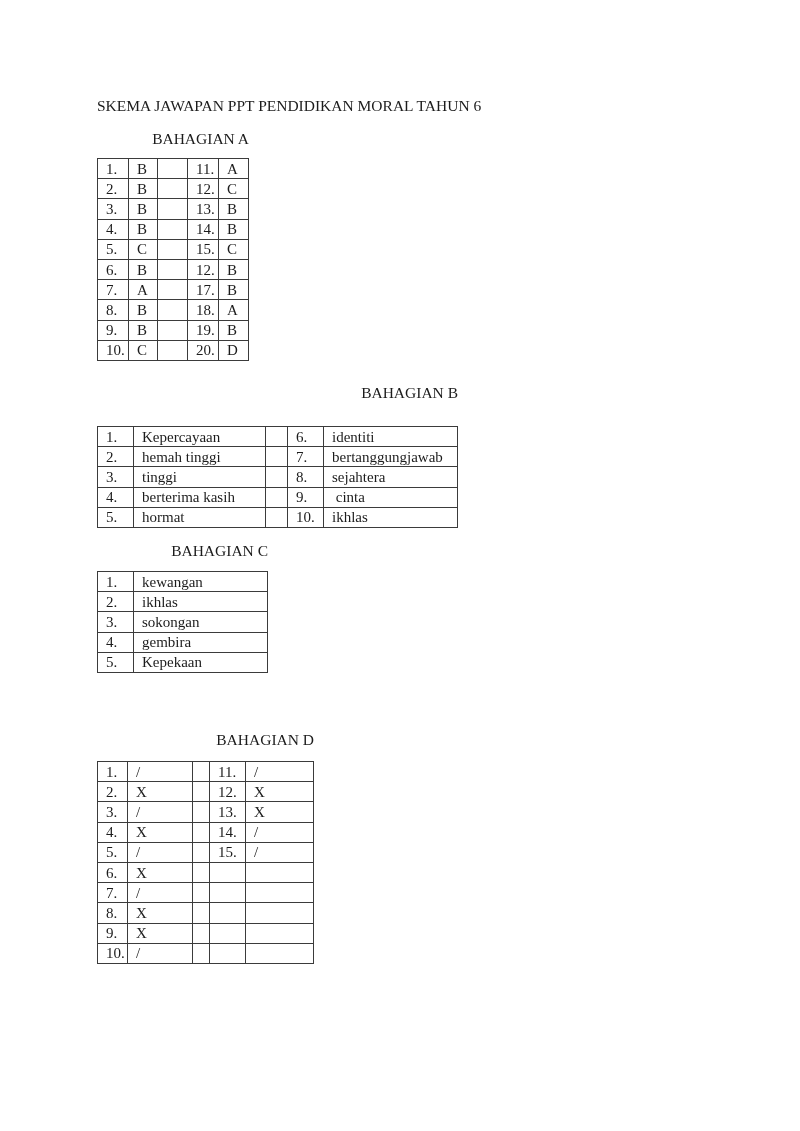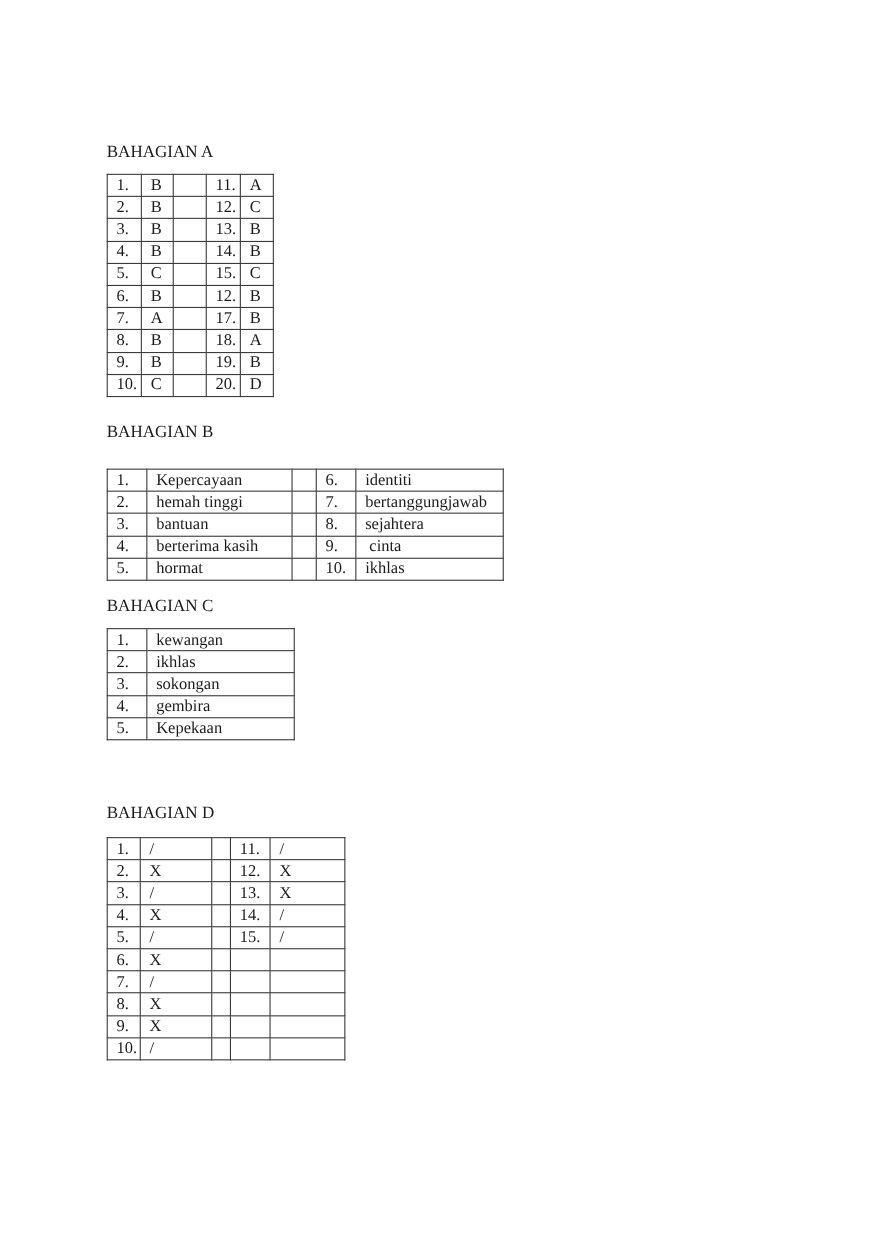--- a/index.html
+++ b/index.html
@@ -22,20 +22,21 @@
     line-height: 17px;
     white-space: nowrap;
   }
   .section { position: absolute; left: 97px; }
   .section h2 {
     margin: 0;
     font-size: 15.5px;
     font-weight: 400;
     line-height: 17px;
     white-space: nowrap;
+    text-align: right;
   }
   #section-a { top: 130px; }
   #section-a h2 { margin-bottom: 11px; }
   #section-b { top: 384px; }
   #section-b h2 { margin-bottom: 25px; }
   #section-c { top: 542px; }
   #section-c h2 { margin-bottom: 12px; }
   #section-d { top: 731px; }
   #section-d h2 { margin-bottom: 13px; }
 
@@ -78,20 +79,21 @@
   #table-d col:nth-child(2) { width: 65px; }
   #table-d col:nth-child(3) { width: 17px; }
   #table-d col:nth-child(4) { width: 36px; }
   #table-d col:nth-child(5) { width: 68px; }
 </style>
 </head>
 <body>
 
 <div class="page">
 
+  <h1 class="doc-title">SKEMA JAWAPAN PPT PENDIDIKAN MORAL TAHUN 6</h1>
 
   <section class="section" id="section-a">
     <h2>BAHAGIAN A</h2>
     <table class="answer-table" id="table-a">
       <colgroup>
           <col>
           <col>
           <col>
           <col>
           <col>
@@ -191,21 +193,21 @@
           </tr>
           <tr>
             <td>2.</td>
             <td>hemah tinggi</td>
             <td class="spacer"></td>
             <td>7.</td>
             <td>bertanggungjawab</td>
           </tr>
           <tr>
             <td>3.</td>
-            <td>bantuan</td>
+            <td>tinggi</td>
             <td class="spacer"></td>
             <td>8.</td>
             <td>sejahtera</td>
           </tr>
           <tr>
             <td>4.</td>
             <td>berterima kasih</td>
             <td class="spacer"></td>
             <td>9.</td>
             <td> cinta</td>

